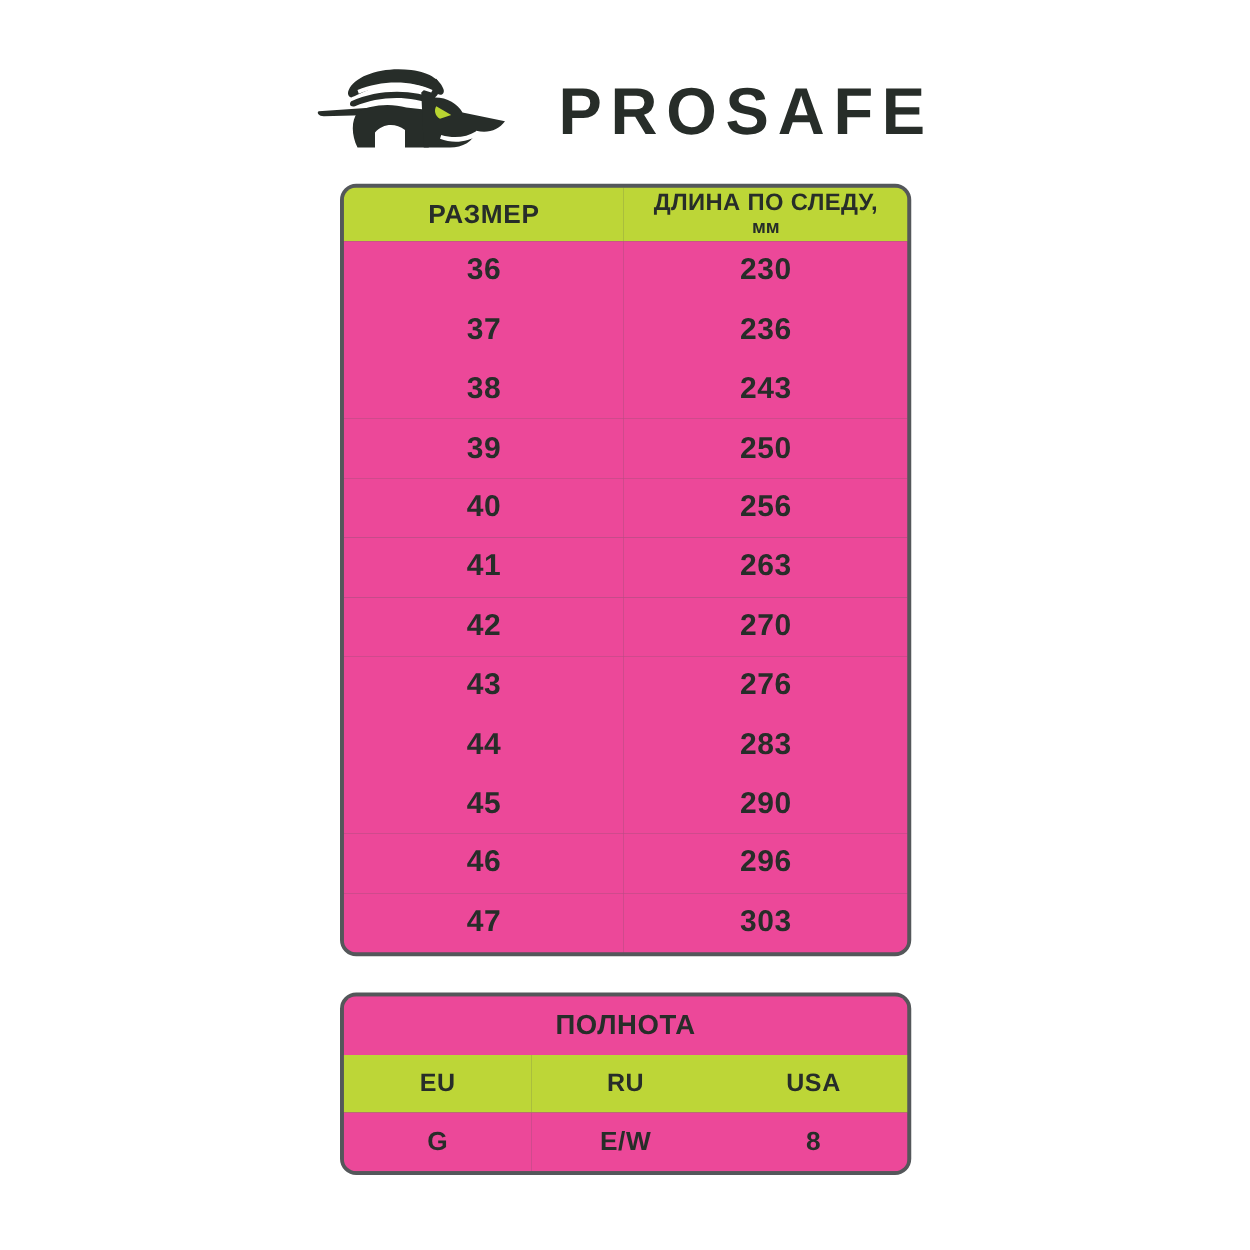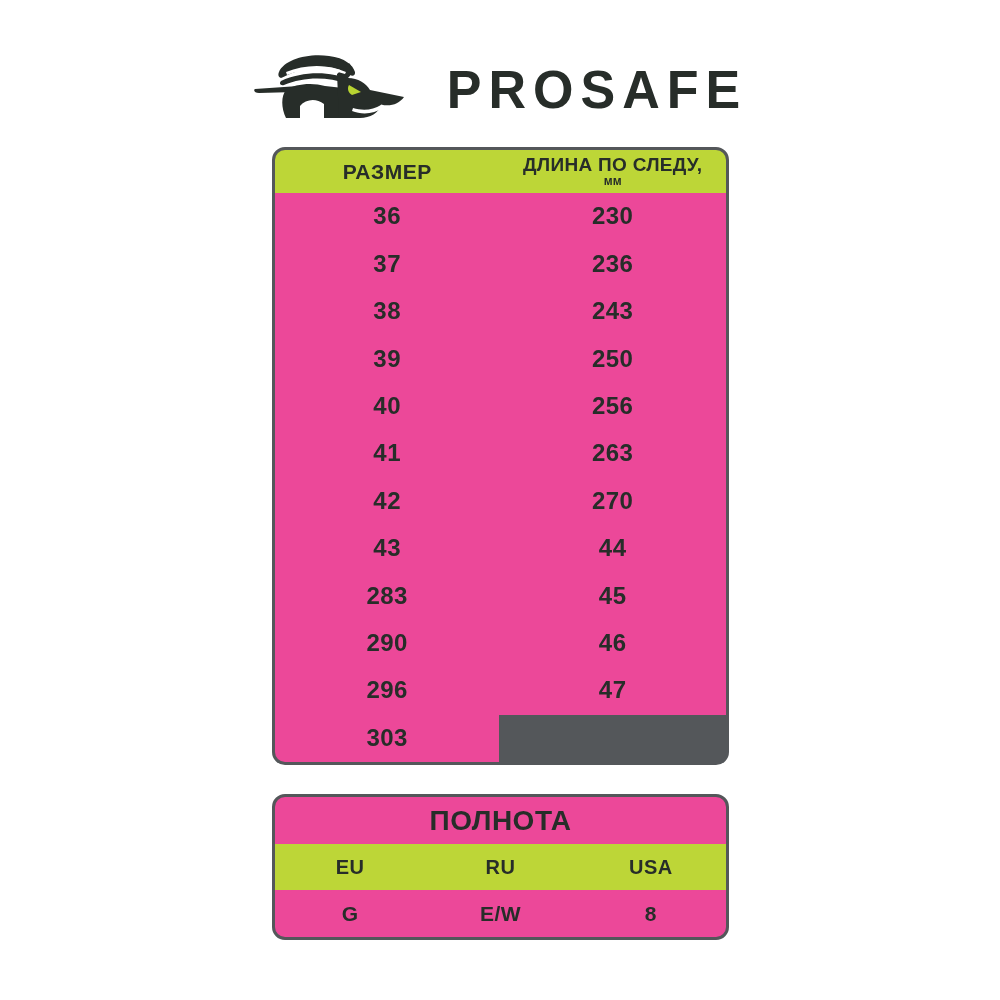--- a/index.html
+++ b/index.html
@@ -29,23 +29,23 @@
   .width-table{top:794px;height:146px;
     grid-template-columns:1fr 1fr 1fr;
     grid-template-rows:repeat(3,1fr);}
   .cell{background:#ec4899;display:flex;flex-direction:column;
     align-items:center;justify-content:center;
     font-weight:700;color:var(--ink);line-height:1.12;}
   .cell.green{background:var(--green);}
   .cell.span3{grid-column:1 / span 3;}
   .h1{font-size:21px;letter-spacing:.5px;}
   .h2a{font-size:19px;letter-spacing:.3px;}
-  .h2b{font-size:12px;}
+  .h2b{font-size:15px;}
   .num{font-size:24px;letter-spacing:.5px;}
-  .t-title{font-size:28px;letter-spacing:.5px;}
+  .t-title{font-size:22px;letter-spacing:.5px;}
   .t-head{font-size:20px;letter-spacing:.5px;}
   .t-val{font-size:21px;letter-spacing:.5px;}
 </style>
 </head>
 <body>
 
 <div class="page">
 
   <div class="brand">
     <svg class="rhino" viewBox="0 0 152 68" xmlns="http://www.w3.org/2000/svg" aria-hidden="true">
@@ -93,20 +93,21 @@
     <div class="cell num">40</div>
     <div class="cell num">256</div>
 
     <div class="cell num">41</div>
     <div class="cell num">263</div>
 
     <div class="cell num">42</div>
     <div class="cell num">270</div>
 
     <div class="cell num">43</div>
+    <div class="cell num">276</div>
 
     <div class="cell num">44</div>
     <div class="cell num">283</div>
 
     <div class="cell num">45</div>
     <div class="cell num">290</div>
 
     <div class="cell num">46</div>
     <div class="cell num">296</div>
 

